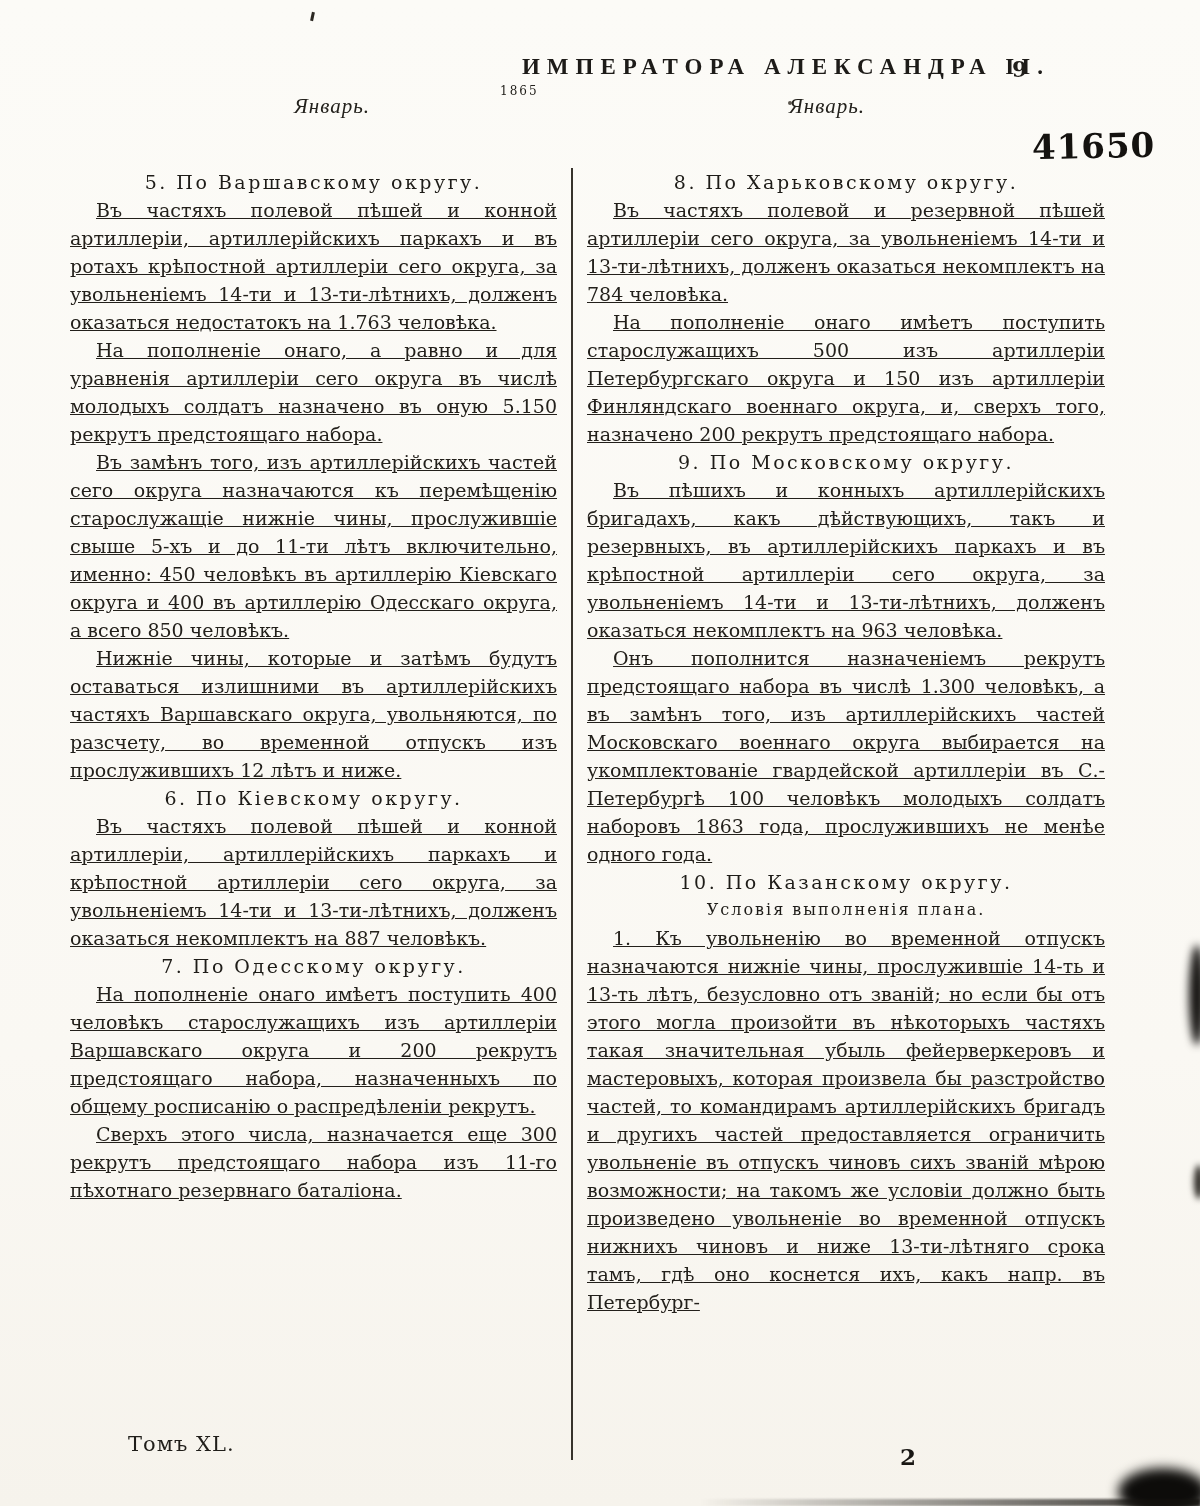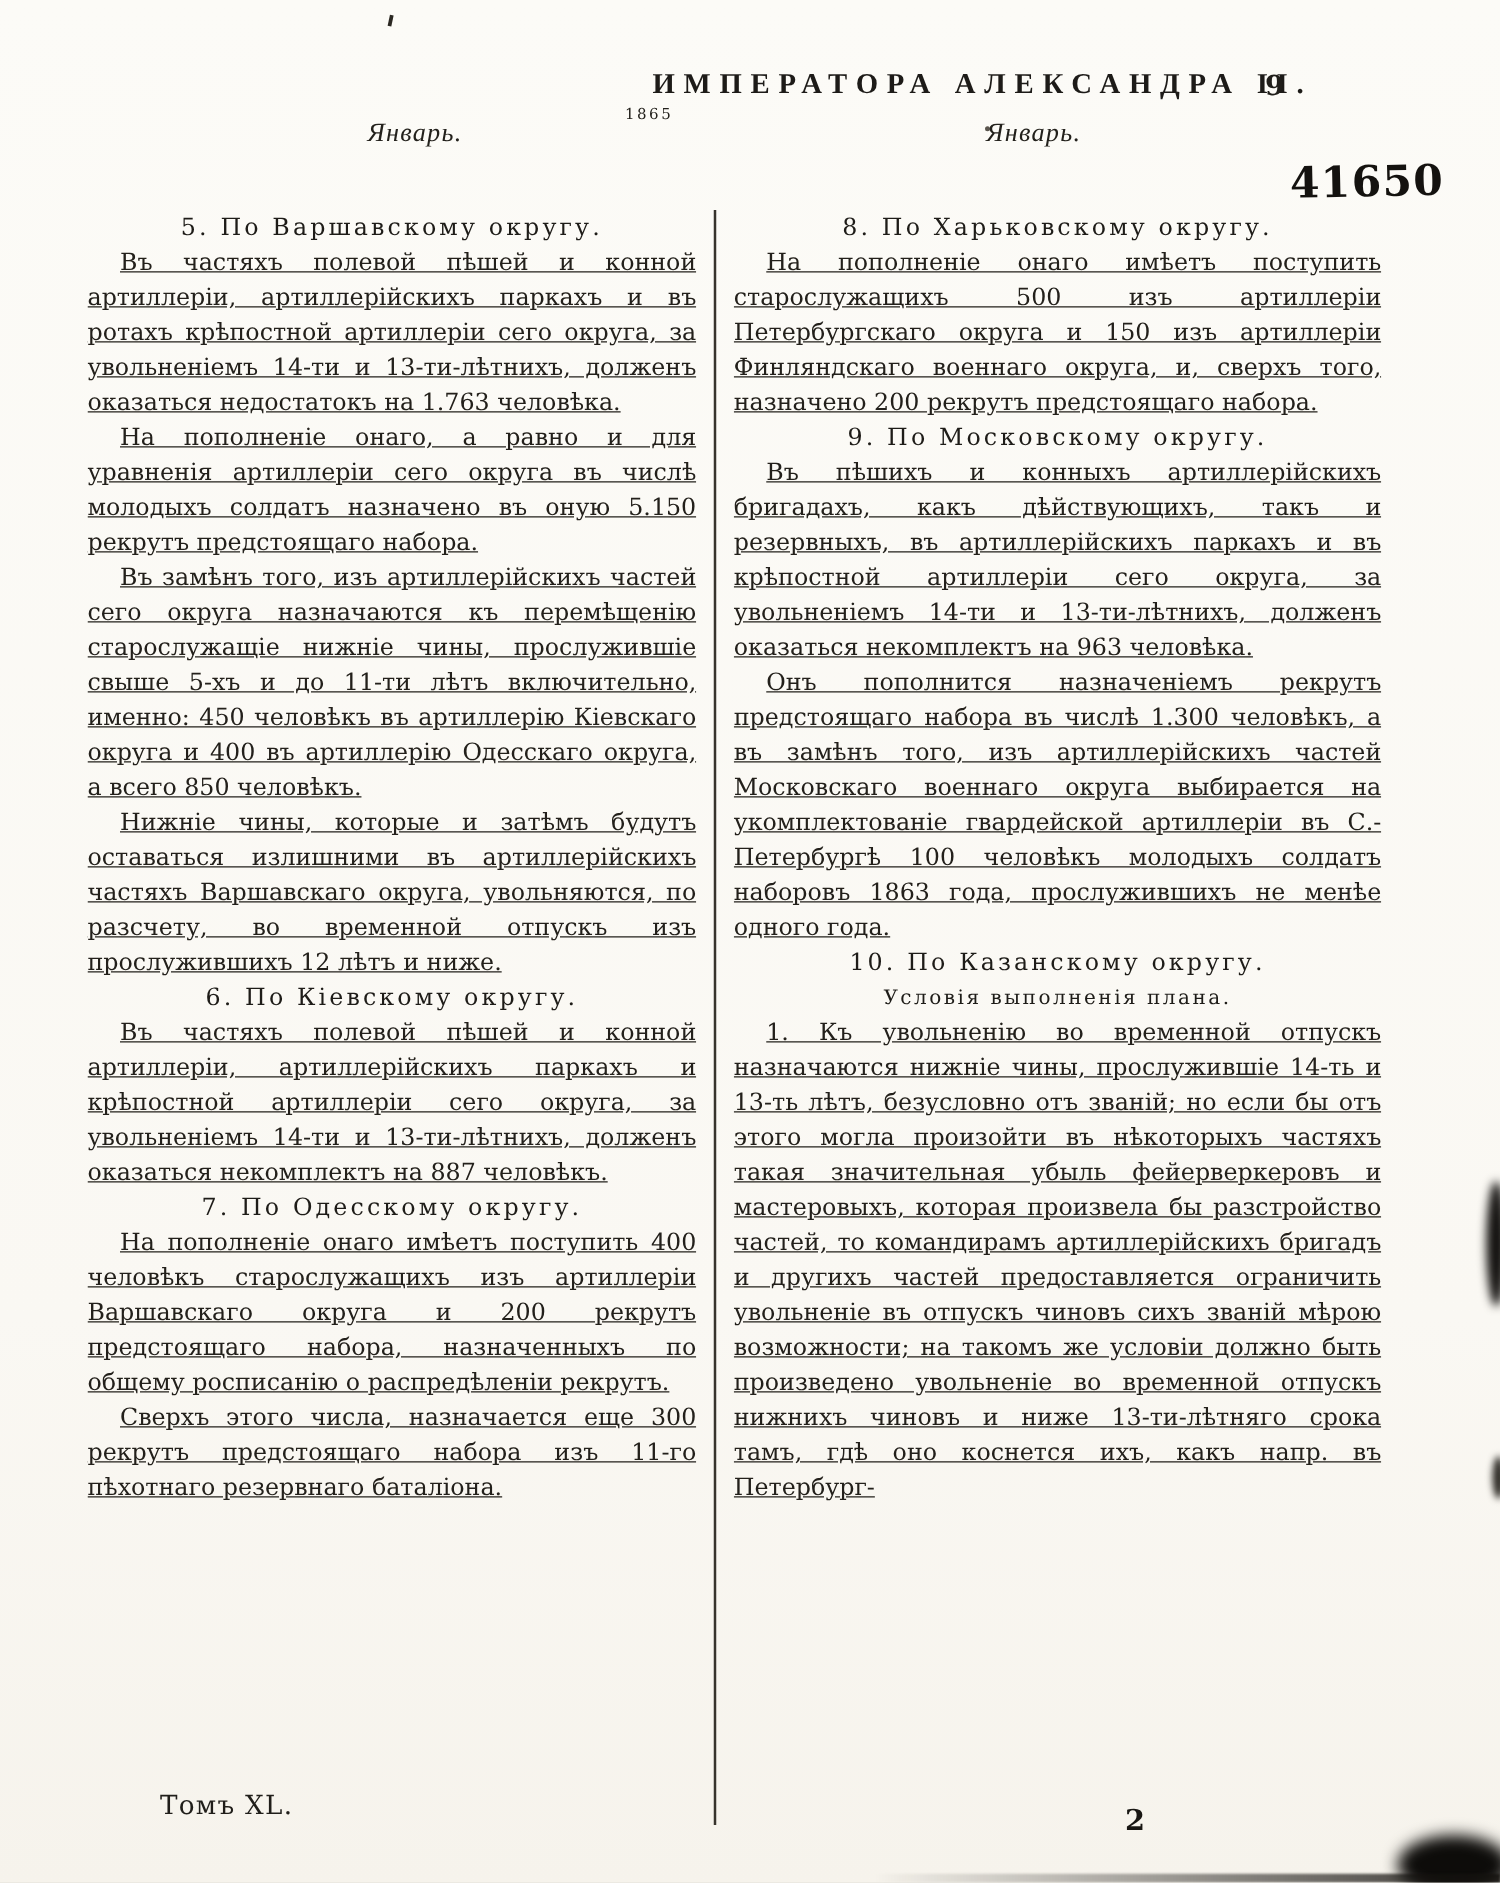--- a/index.html
+++ b/index.html
@@ -156,20 +156,21 @@
 
       <h3>7. По Одесскому округу.</h3>
       <p>На пополненіе онаго имѣетъ поступить 400 человѣкъ старослужащихъ изъ артиллеріи Варшавскаго округа и 200 рекрутъ предстоящаго набора, назначенныхъ по общему росписанію о распредѣленіи рекрутъ.</p>
       <p>Сверхъ этого числа, назначается еще 300 рекрутъ предстоящаго набора изъ 11-го пѣхотнаго резервнаго баталіона.</p>
     </section>
 
     <div class="divider"></div>
 
     <section class="col col-right">
       <h3>8. По Харьковскому округу.</h3>
+      <p>Въ частяхъ полевой и резервной пѣшей артиллеріи сего округа, за увольненіемъ 14-ти и 13-ти-лѣтнихъ, долженъ оказаться некомплектъ на 784 человѣка.</p>
       <p>На пополненіе онаго имѣетъ поступить старослужащихъ 500 изъ артиллеріи Петербургскаго округа и 150 изъ артиллеріи Финляндскаго военнаго округа, и, сверхъ того, назначено 200 рекрутъ предстоящаго набора.</p>
 
       <h3>9. По Московскому округу.</h3>
       <p>Въ пѣшихъ и конныхъ артиллерійскихъ бригадахъ, какъ дѣйствующихъ, такъ и резервныхъ, въ артиллерійскихъ паркахъ и въ крѣпостной артиллеріи сего округа, за увольненіемъ 14-ти и 13-ти-лѣтнихъ, долженъ оказаться некомплектъ на 963 человѣка.</p>
       <p>Онъ пополнится назначеніемъ рекрутъ предстоящаго набора въ числѣ 1.300 человѣкъ, а въ замѣнъ того, изъ артиллерійскихъ частей Московскаго военнаго округа выбирается на укомплектованіе гвардейской артиллеріи въ С.-Петербургѣ 100 человѣкъ молодыхъ солдатъ наборовъ 1863 года, прослужившихъ не менѣе одного года.</p>
 
       <h3>10. По Казанскому округу.</h3>
 
       <h3 class="small">Условія выполненія плана.</h3>
       <p>1. Къ увольненію во временной отпускъ назначаются нижніе чины, прослужившіе 14-ть и 13-ть лѣтъ, безусловно отъ званій; но если бы отъ этого могла произойти въ нѣкоторыхъ частяхъ такая значительная убыль фейерверкеровъ и мастеровыхъ, которая произвела бы разстройство частей, то командирамъ артиллерійскихъ бригадъ и другихъ частей предоставляется ограничить увольненіе въ отпускъ чиновъ сихъ званій мѣрою возможности; на такомъ же условіи должно быть произведено увольненіе во временной отпускъ нижнихъ чиновъ и ниже 13-ти-лѣтняго срока тамъ, гдѣ оно коснется ихъ, какъ напр. въ Петербург-</p>

